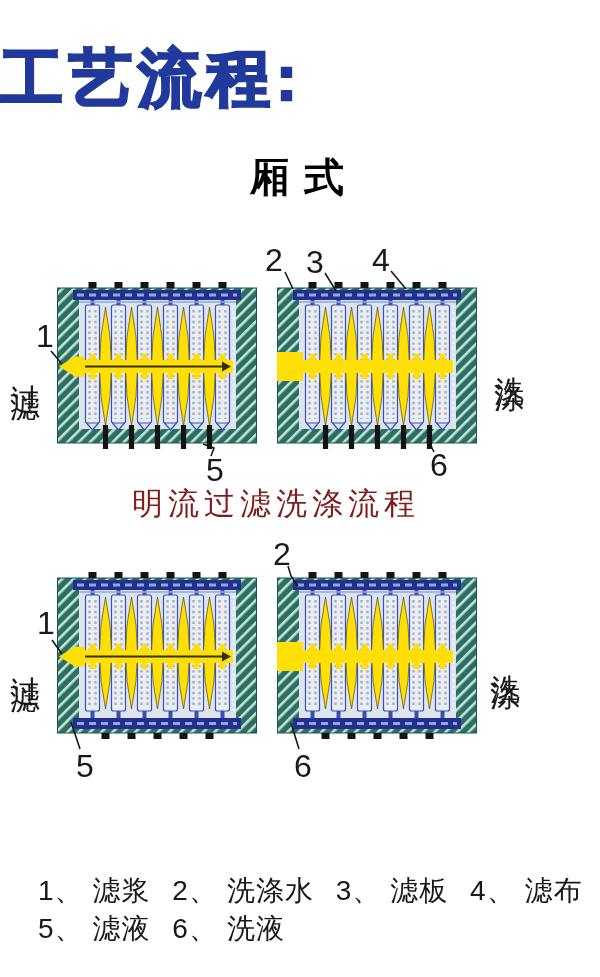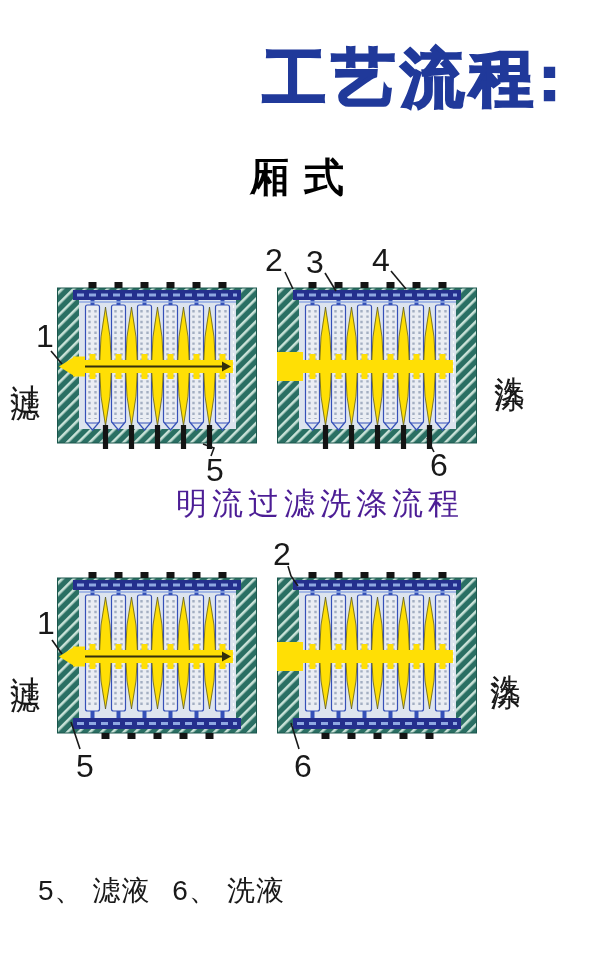--- a/index.html
+++ b/index.html
@@ -1,18 +1,18 @@
 <!DOCTYPE html>
 <html><head>
 <meta charset="utf-8">
 <style>
   html,body{margin:0;padding:0;background:#fff;}
   body{font-family:"Liberation Sans","DejaVu Sans",sans-serif;}
   .page{position:relative;width:600px;height:977px;background:#ffffff;overflow:hidden;}
-  .title{position:absolute;left:0;top:36px;width:566px;text-align:right;
+  .title{position:absolute;left:0;top:36px;width:566px;text-align:left;
          font-size:63px;font-weight:900;letter-spacing:6px;-webkit-text-stroke:2.5px currentColor;}
   .subtitle{position:absolute;left:0;top:150px;width:540px;text-align:center;
             font-size:40px;font-weight:600;letter-spacing:14px;margin-left:34px;}
   .callout{position:absolute;font-size:32px;line-height:1.05;}
   .side-label{position:absolute;writing-mode:vertical-rl;text-orientation:upright;
               font-size:30px;letter-spacing:7px;line-height:1;}
   .caption{position:absolute;left:0;width:552px;text-align:center;font-size:31px;letter-spacing:5px;}
   .diagram{position:absolute;width:200px;height:175px;}
   .overlay{position:absolute;left:0;top:0;pointer-events:none;}
   .legend{position:absolute;left:38px;top:872px;width:562px;font-size:28px;line-height:38px;letter-spacing:1px;}
@@ -169,21 +169,21 @@
   <div class="callout" style="left: 36px; top: 320px; color: rgb(25, 25, 25);">1</div>
   <div class="callout" style="left: 265px; top: 244px; color: rgb(25, 25, 25);">2</div>
   <div class="callout" style="left: 306px; top: 246px; color: rgb(25, 25, 25);">3</div>
   <div class="callout" style="left: 372px; top: 244px; color: rgb(25, 25, 25);">4</div>
   <div class="callout" style="left: 206px; top: 454px; color: rgb(25, 25, 25);">5</div>
   <div class="callout" style="left: 430px; top: 449px; color: rgb(25, 25, 25);">6</div>
 
   <div class="side-label" style="left: 10px; top: 360px; color: rgb(25, 25, 25);">过滤</div>
   <div class="side-label" style="left: 494px; top: 352px; color: rgb(25, 25, 25);">洗涤</div>
 
-  <div class="caption" style="top: 483px; color: #4c1d95; padding-left: 44px;">明流过滤洗涤流程</div>
+  <div class="caption" style="top: 483px; color: #7f1d1d;">明流过滤洗涤流程</div>
 
   <svg id="d3" class="diagram" style="left:57px;top:571px" viewBox="0 0 200 175">
       <rect x="0.5" y="7" width="199" height="155" fill="url(#hatch)" stroke="#1b564c" stroke-width="1"></rect>
       <rect x="22" y="19" width="157" height="128" fill="#dde4ee"></rect>
       <rect x="33.5" y="19" width="4" height="6" fill="#3550b8"></rect>
       <rect x="28.5" y="24" width="14" height="116" rx="2" fill="#eaedf3" stroke="#3550b8" stroke-width="1.2"></rect>
       <line x1="32.5" y1="29" x2="32.5" y2="136" stroke="#a4afc2" stroke-width="2.4" stroke-dasharray="2.4 3"></line>
       <line x1="38.5" y1="29" x2="38.5" y2="136" stroke="#a4afc2" stroke-width="2.4" stroke-dasharray="2.4 3"></line>
       <rect x="33.5" y="140" width="4" height="7" fill="#3550b8"></rect>
       <rect x="59.5" y="19" width="4" height="6" fill="#3550b8"></rect>
@@ -314,20 +314,26 @@
   <div class="callout" style="left: 273px; top: 538px; color: rgb(25, 25, 25);">2</div>
   <div class="callout" style="left: 76px; top: 750px; color: rgb(25, 25, 25);">5</div>
   <div class="callout" style="left: 294px; top: 750px; color: rgb(25, 25, 25);">6</div>
 
   <div class="side-label" style="left: 10px; top: 652px; color: rgb(25, 25, 25);">过滤</div>
   <div class="side-label" style="left: 490px; top: 650px; color: rgb(25, 25, 25);">洗涤</div>
 
 
   <div class="legend" style="color: rgb(25, 25, 25);">
     <div class="legend-row">
+      <span class="item"><span class="num">1、</span><span>滤浆</span></span>
+      <span class="item"><span class="num">2、</span><span>洗涤水</span></span>
+      <span class="item"><span class="num">3、</span><span>滤板</span></span>
+      <span class="item"><span class="num">4、</span><span>滤布</span></span>
+    </div>
+    <div class="legend-row">
       <span class="item"><span class="num">5、</span><span>滤液</span></span>
       <span class="item"><span class="num">6、</span><span>洗液</span></span>
     </div>
   </div>
 
   <svg id="leaders" class="overlay" width="600" height="977" viewBox="0 0 600 977">
       <polyline points="51,351 62,364" fill="none" stroke="#191919" stroke-width="1.6"></polyline>
       <polyline points="203,444 214,448 211,456" fill="none" stroke="#191919" stroke-width="1.6"></polyline>
       <polyline points="285,272 293,289" fill="none" stroke="#191919" stroke-width="1.6"></polyline>
       <polyline points="325,273 336,291" fill="none" stroke="#191919" stroke-width="1.6"></polyline>

